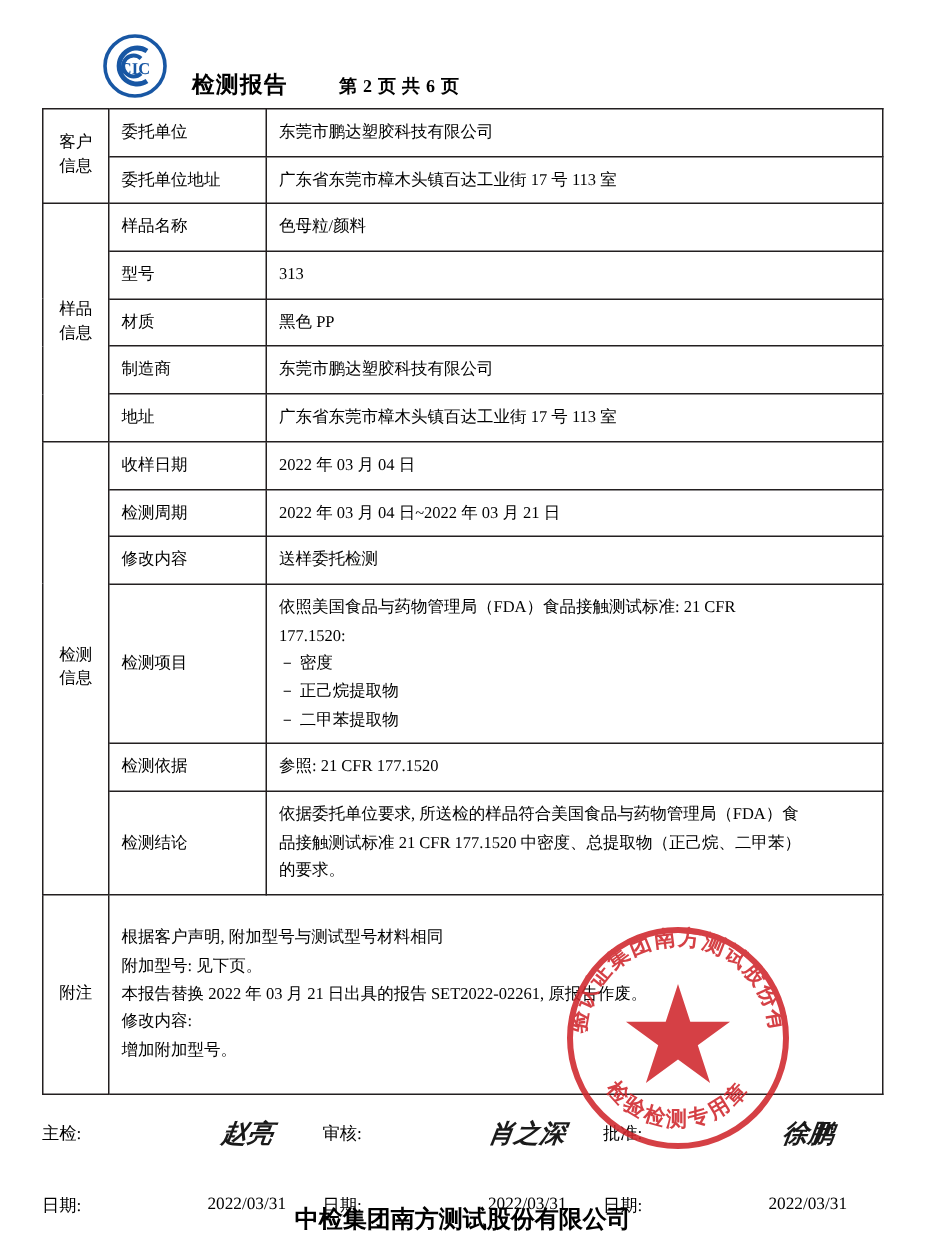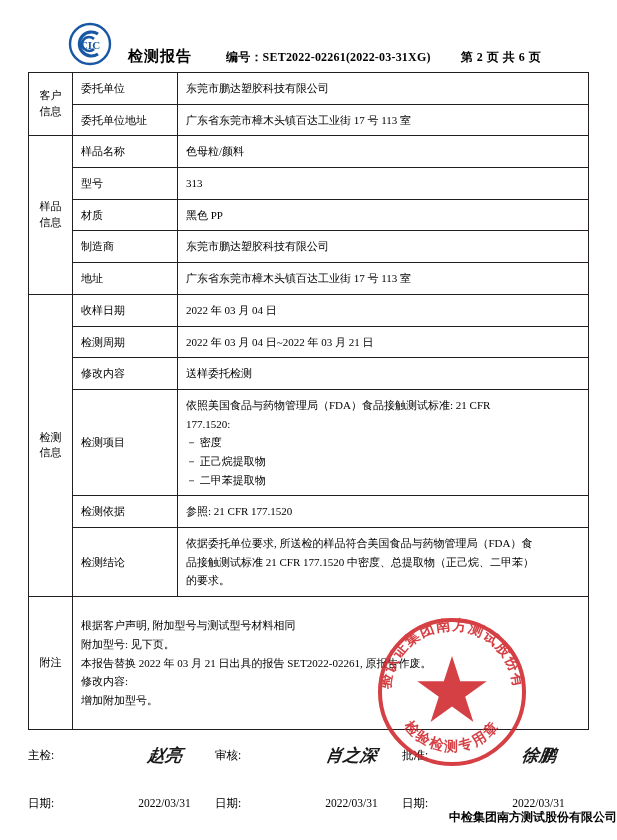--- a/index.html
+++ b/index.html
@@ -157,21 +157,21 @@
   
   .footer {
     position: absolute;
     left: 0;
     right: 0;
     bottom: 12px;
     text-align: center;
     font-size: 11px;
     line-height: 1.75;
   }
-  .footer .f1 { font-weight: bold; font-size: 12px; text-align: right; }
+  .footer .f1 { font-weight: bold; font-size: 16px; }
   .footer a, .footer .link {
     color: #1414c8;
     text-decoration: underline;
   }
   .sp { display:inline-block; width: 6px; }
 </style>
 </head>
 <body>
 
 <div class="page">
@@ -179,21 +179,20 @@
   <div class="header">
     <div class="logo">
       <svg width="44" height="44" viewBox="0 0 44 44">
         <circle cx="22" cy="22" r="20" fill="none" stroke="#1857a4" stroke-width="2.4"></circle>
         <path d="M30 12 A12 12 0 1 0 30 32" fill="none" stroke="#1857a4" stroke-width="3.2"></path>
         <path d="M26 17 A7 7 0 1 0 26 27" fill="none" stroke="#1857a4" stroke-width="2.6"></path>
         <text x="22" y="27" text-anchor="middle" font-family="Liberation Serif, serif" font-size="11" font-weight="bold" fill="#1857a4">CIC</text>
       </svg>
     </div>
     <div class="hdr-title">检测报告</div>
-    <div class="hdr-no">编号：SET2022-02261(2022-03-31XG)</div>
     <div class="hdr-page">第 2 页 共 6 页</div>
   </div>
 
   <table class="main">
     <colgroup>
       <col style="width:44px">
       <col style="width:105px">
       <col>
     </colgroup>
     <tbody>

